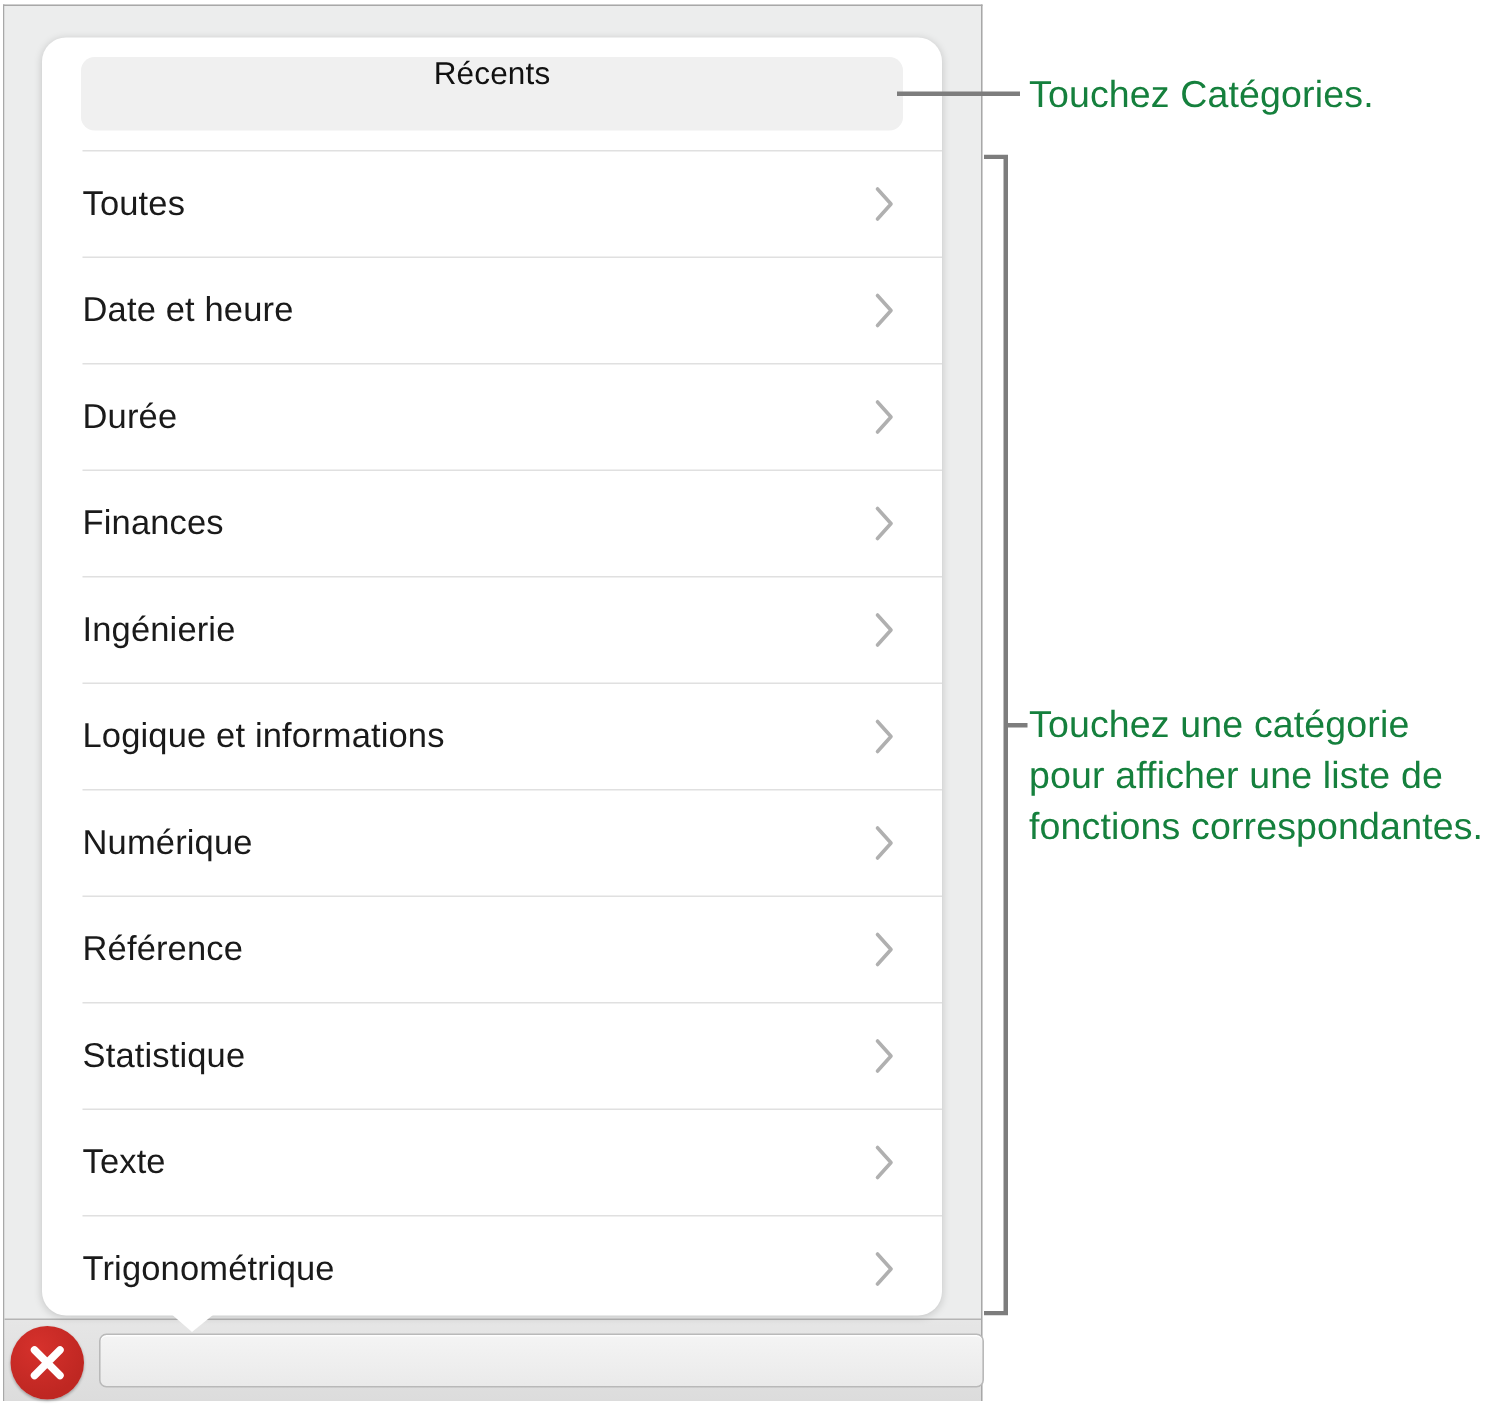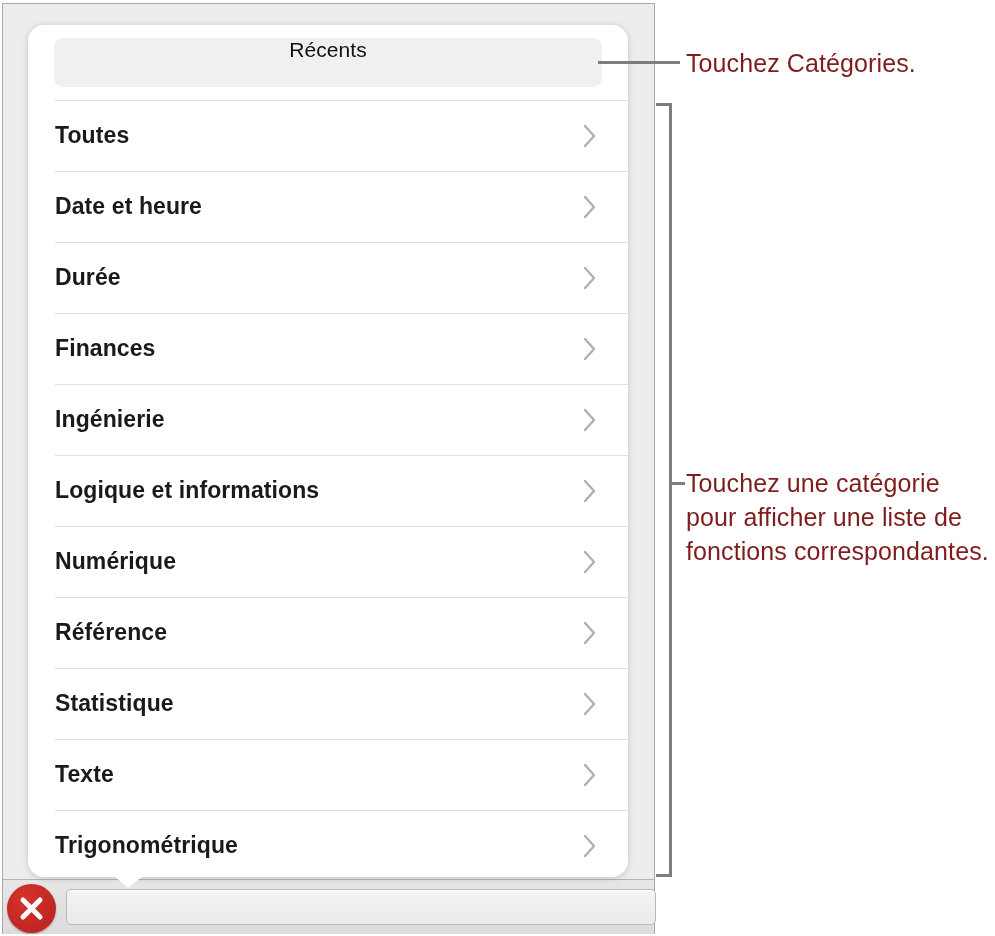--- a/index.html
+++ b/index.html
@@ -128,21 +128,20 @@
     box-shadow: 0 0 0 .5px rgba(0,0,0,.12), 0 1px 3px rgba(0,0,0,.17);
   }
 
   
   .cat-list {
     position: absolute;
     left: 0;
     top: 75px;
     right: 0;
     bottom: 0;
-    font-weight: bold;
   }
   .cat-row {
     position: relative;
     height: 71px;
     display: flex;
     align-items: center;
     padding: 0 0 0 27px;
     box-sizing: border-box;
   }
   .cat-row::before {
@@ -175,21 +174,21 @@
     top: 61px;
     width: 82px;
     height: 3px;
     background: #7d7d7d;
     z-index: 50;
   }
   .callout {
     position: absolute;
     font-size: 25px;
     line-height: 34px;
-    color: #7f1d1d;
+    color: #15803d;
     letter-spacing: .1px;
     z-index: 50;
   }
   .callout-1 { left: 686px; top: 46px; width: 300px; }
   .callout-2 { left: 686px; top: 466px; width: 305px; }
 
   .bracket {
     position: absolute;
     left: 656px;
     top: 103px;

